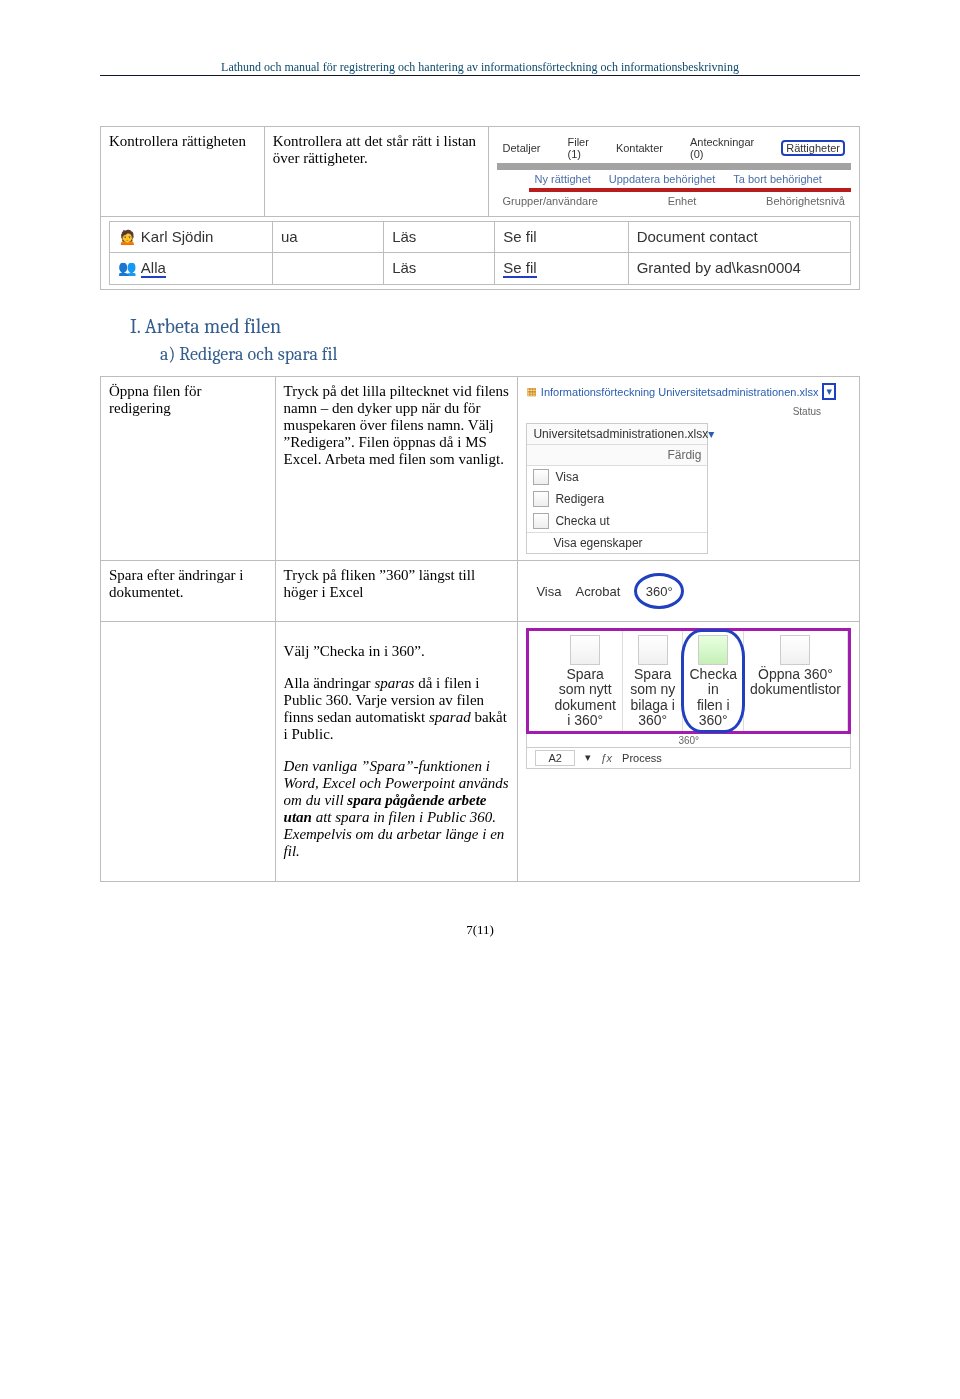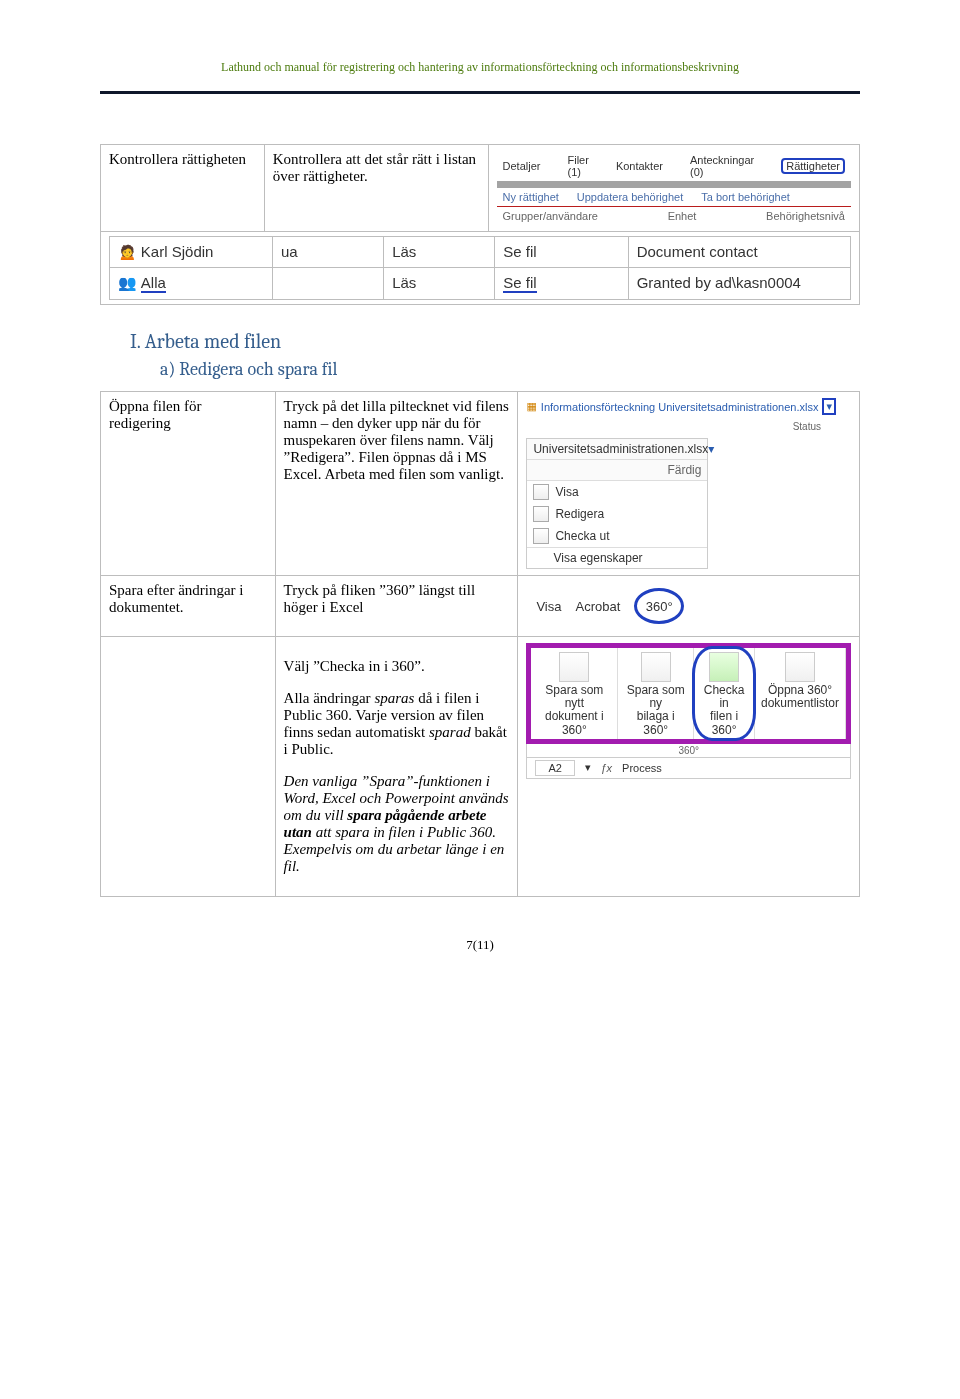--- a/index.html
+++ b/index.html
@@ -8,23 +8,23 @@
     background: #fff;
     color: #000;
     width: 960px;
   }
   .page {
     padding: 60px 100px 40px 100px;
   }
   .header-line {
     text-align: center;
     font-size: 12px;
-    color: #4d7c0f;
-    border-bottom: 3px solid #0f172a;
-    padding-bottom: 16px;
+    color: #0c4a6e;
+    border-bottom: 1px solid #0f172a;
+    padding-bottom: 0;
     margin-bottom: 50px;
   }
   table.main {
     border-collapse: collapse;
     width: 100%;
     margin-bottom: 20px;
   }
   table.main td {
     border: 1px solid #bdbdbd;
     vertical-align: top;
@@ -82,21 +82,21 @@
     color: #333;
     background: #fff;
   }
   .tabs-row, .actions-row, .labels-row {
     display: flex;
     gap: 18px;
     padding: 3px 6px;
     align-items: center;
   }
   .tabs-row { border-bottom: 7px solid #a3a3a3; gap: 27px; }
-  .actions-row { border-bottom: 1px solid #b91c1c; color: #4a6ea9; }
+  .actions-row { border-bottom: 4px solid #b91c1c; color: #4a6ea9; margin-left: 32px; }
   .circled {
     border: 2px solid #2040c0;
     border-radius: 4px;
     padding: 0 3px;
   }
   .perm-table {
     width: 100%;
     border-collapse: collapse;
     font-size: 11px;
   }
@@ -150,22 +150,23 @@
   }
   .excel-tabs .tab360 {
     border: 3px solid #2040c0;
     border-radius: 50%;
     width: 44px; height: 30px;
     display: flex; align-items: center; justify-content: center;
   }
 
   .ribbon {
     display: flex;
-    border: 5px solid #a21caf;
-    font-size: 12px;
+    border: 3px solid #a21caf;
+    font-size: 14px;
+    padding-left: 19px;
   }
   .ribbon .grp {
     border-right: 1px solid #ddd;
     text-align: center;
     padding: 4px 6px 2px;
   }
   .ribbon .iconlg {
     width: 28px; height: 28px;
     margin: 0 auto 2px;
     background: linear-gradient(#fff,#f0f0f0);

